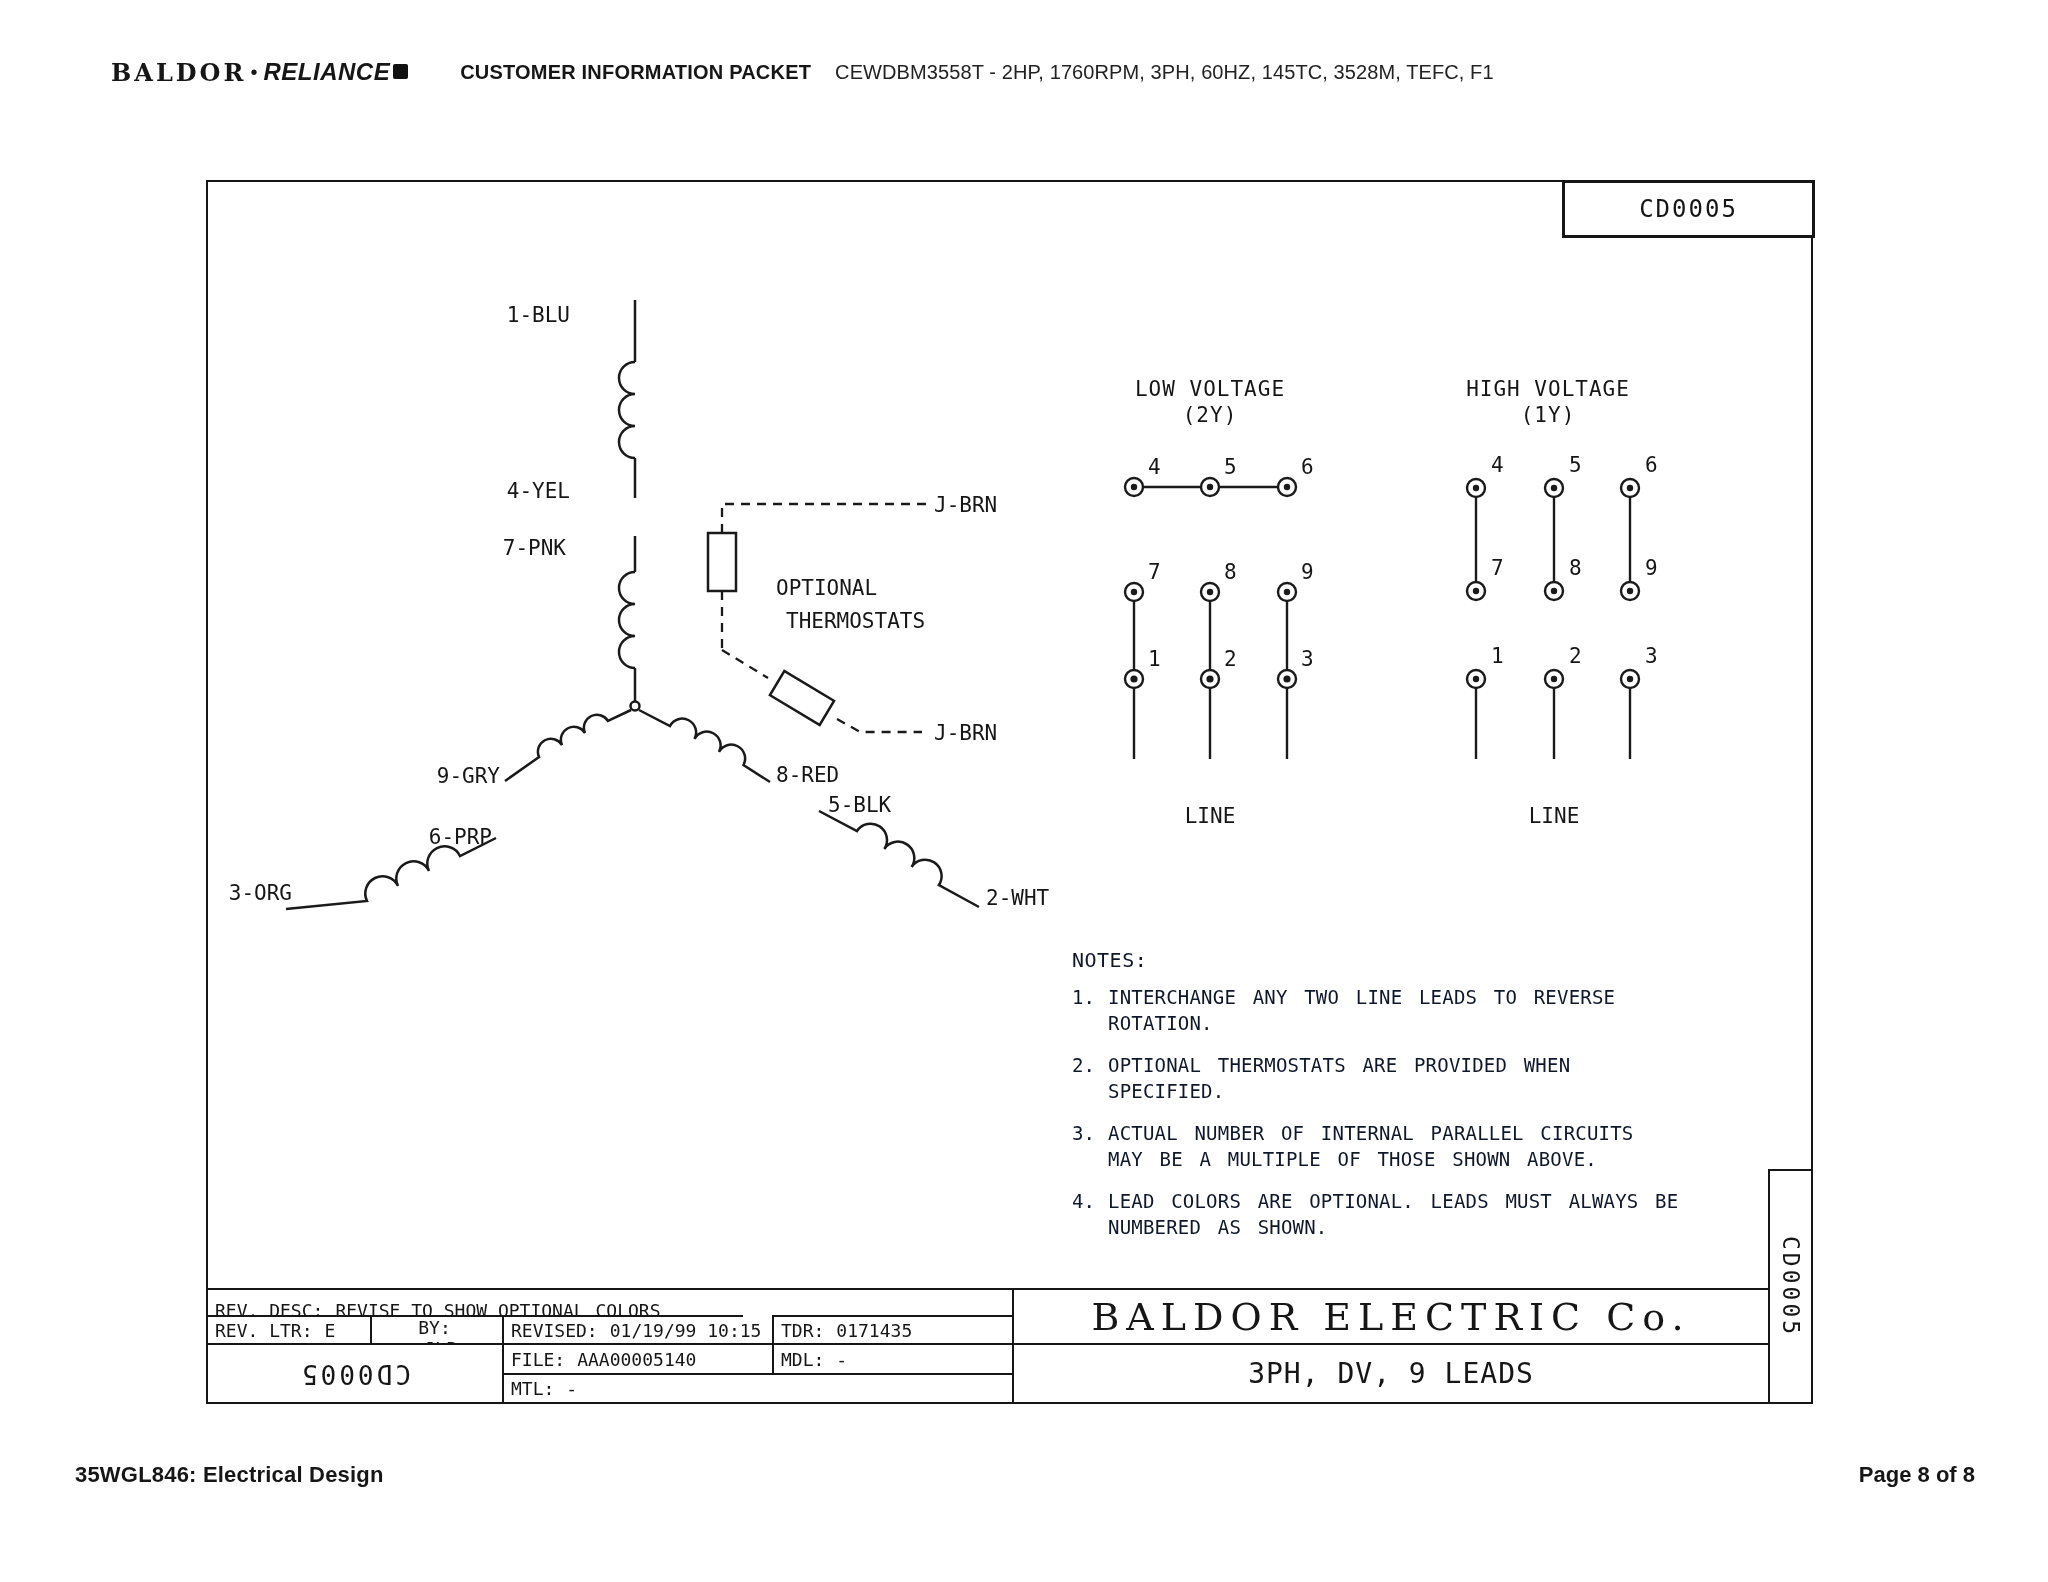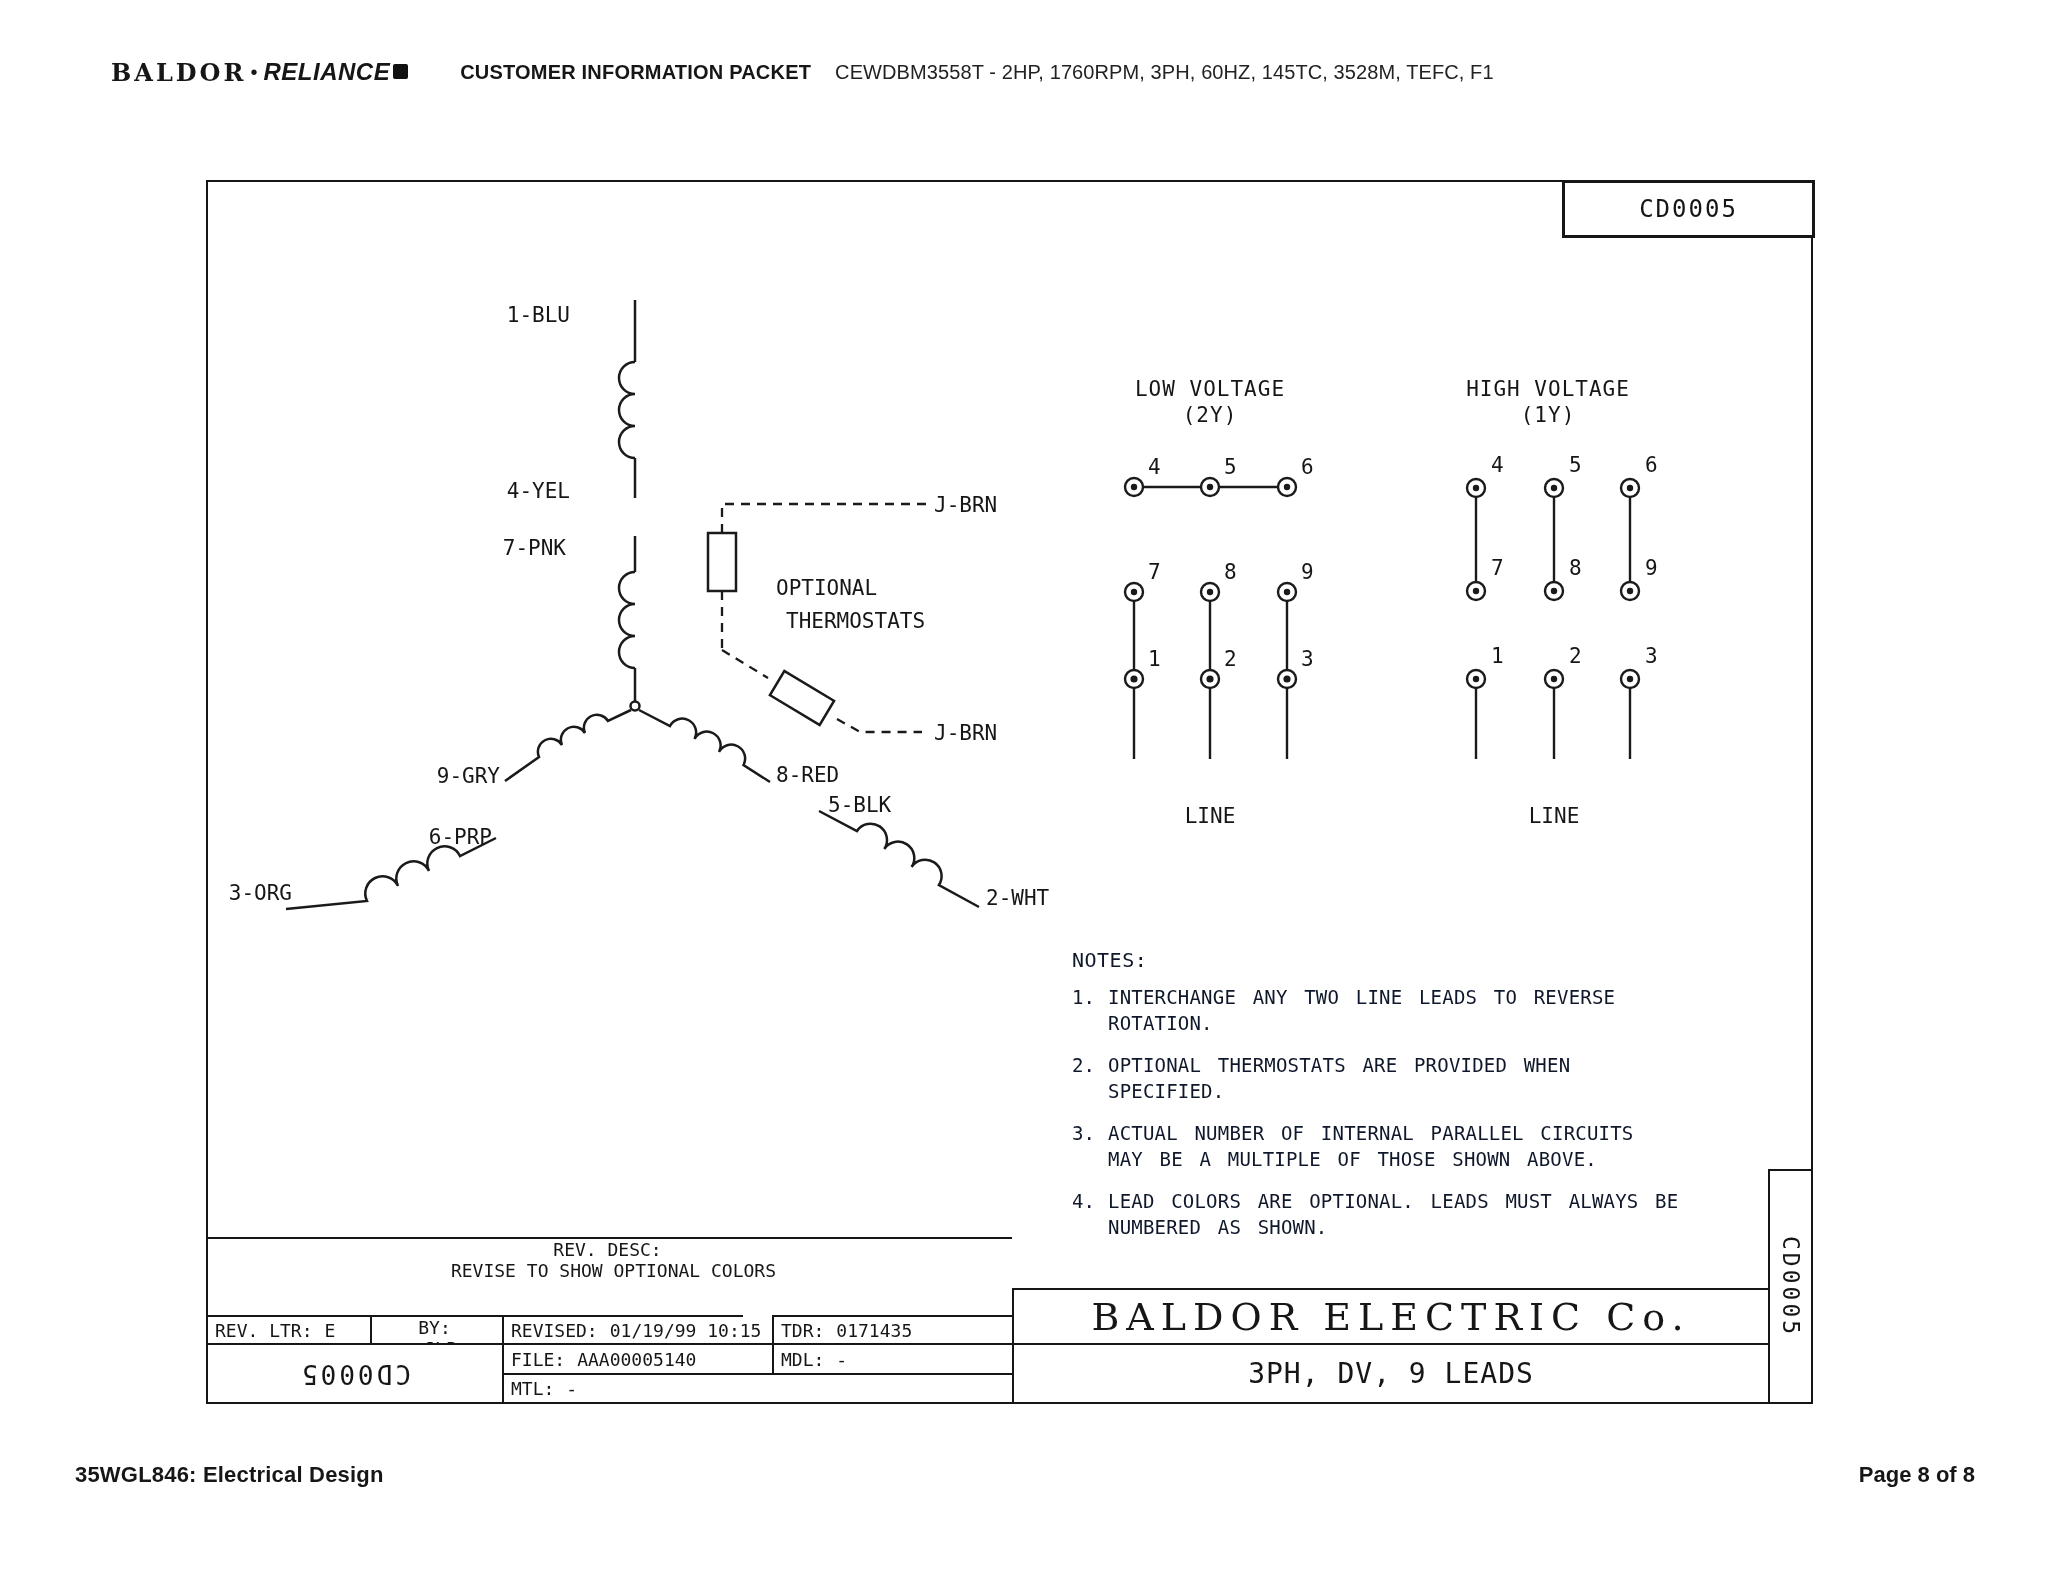--- a/index.html
+++ b/index.html
@@ -252,21 +252,21 @@
       <div class="note">
         <span class="note-num">3.</span>
         <span class="note-body"><span>ACTUAL NUMBER OF INTERNAL PARALLEL CIRCUITS</span><br><span>MAY BE A MULTIPLE OF THOSE SHOWN ABOVE.</span></span>
       </div>
       <div class="note">
         <span class="note-num">4.</span>
         <span class="note-body"><span>LEAD COLORS ARE OPTIONAL.  LEADS MUST ALWAYS BE</span><br><span>NUMBERED AS SHOWN.</span></span>
       </div>
     </div>
 
-    <div class="tb-cell no-l" style="left:0;top:1055px;width:804px;height:43px;flex-direction:column;">
+    <div class="tb-cell no-l" style="left:0;top:1106px;width:804px;height:43px;">
       <span class="tb-label">REV. DESC:</span>
       <span>REVISE TO SHOW OPTIONAL COLORS</span>
     </div>
     <div class="tb-cell no-l" style="left:0;top:1133px;width:162px;height:28px;">
       <span class="tb-label">REV. LTR:</span>
       <span>E</span>
     </div>
     <div class="tb-cell" style="left:162px;top:1133px;width:132px;height:28px;flex-direction:column;">
       <span class="tb-label">BY:</span>
       <span>JLP</span>

